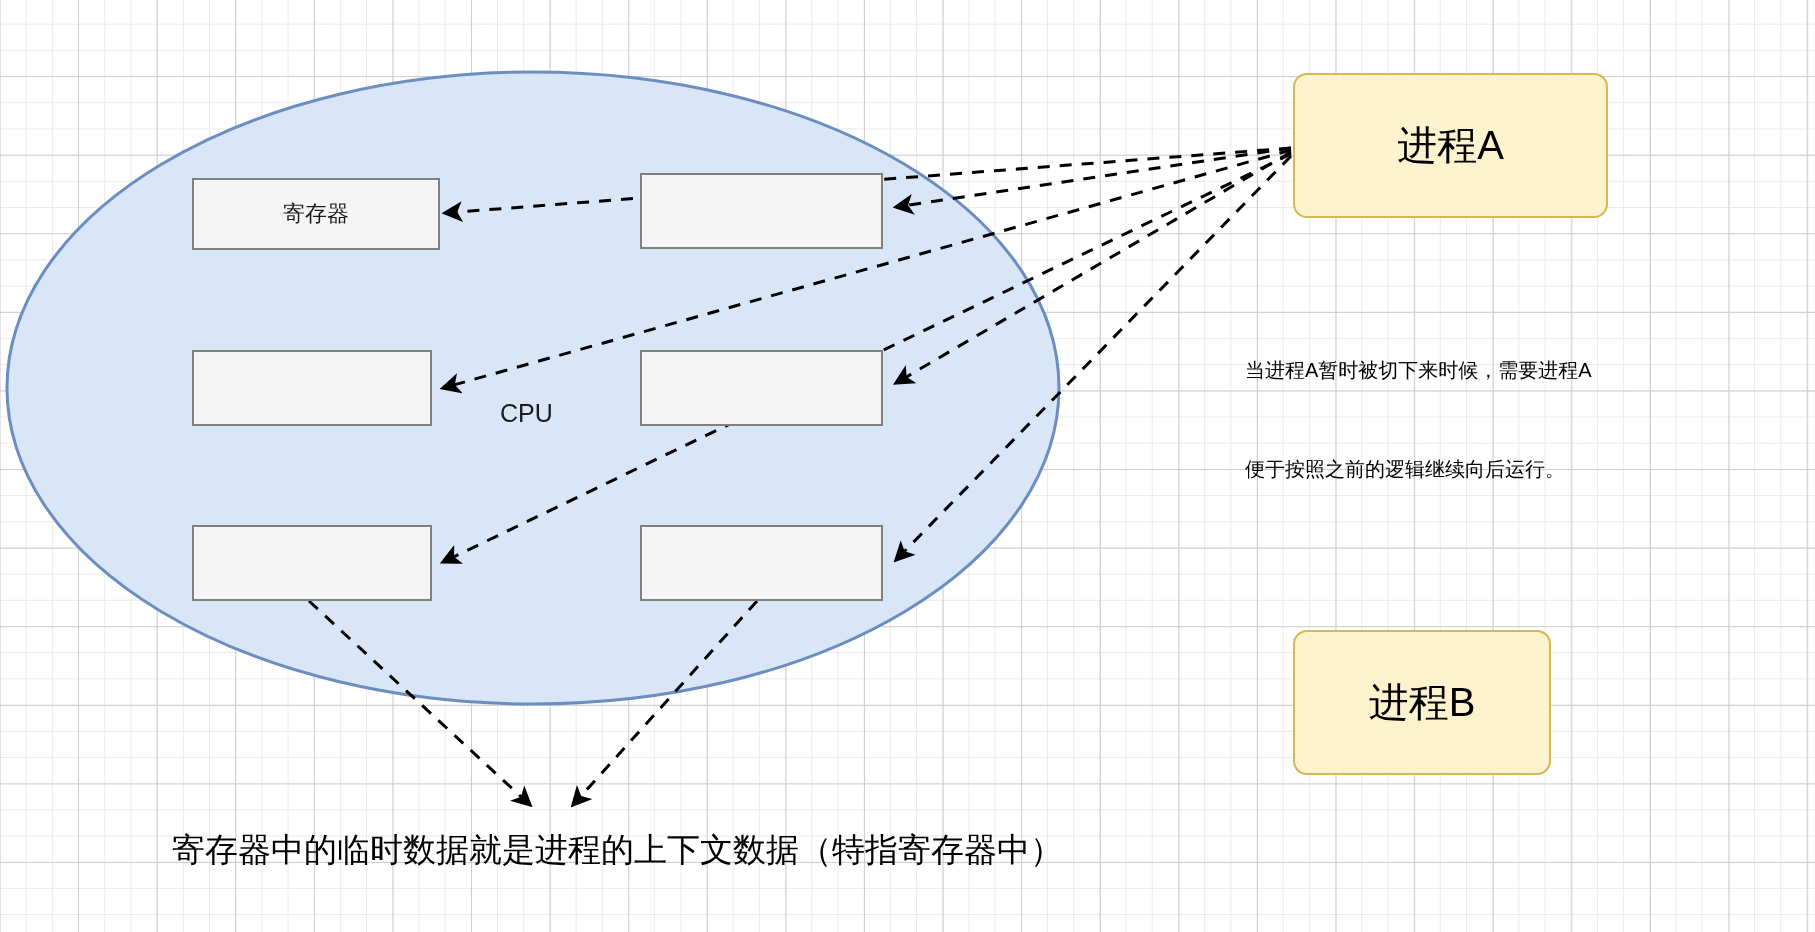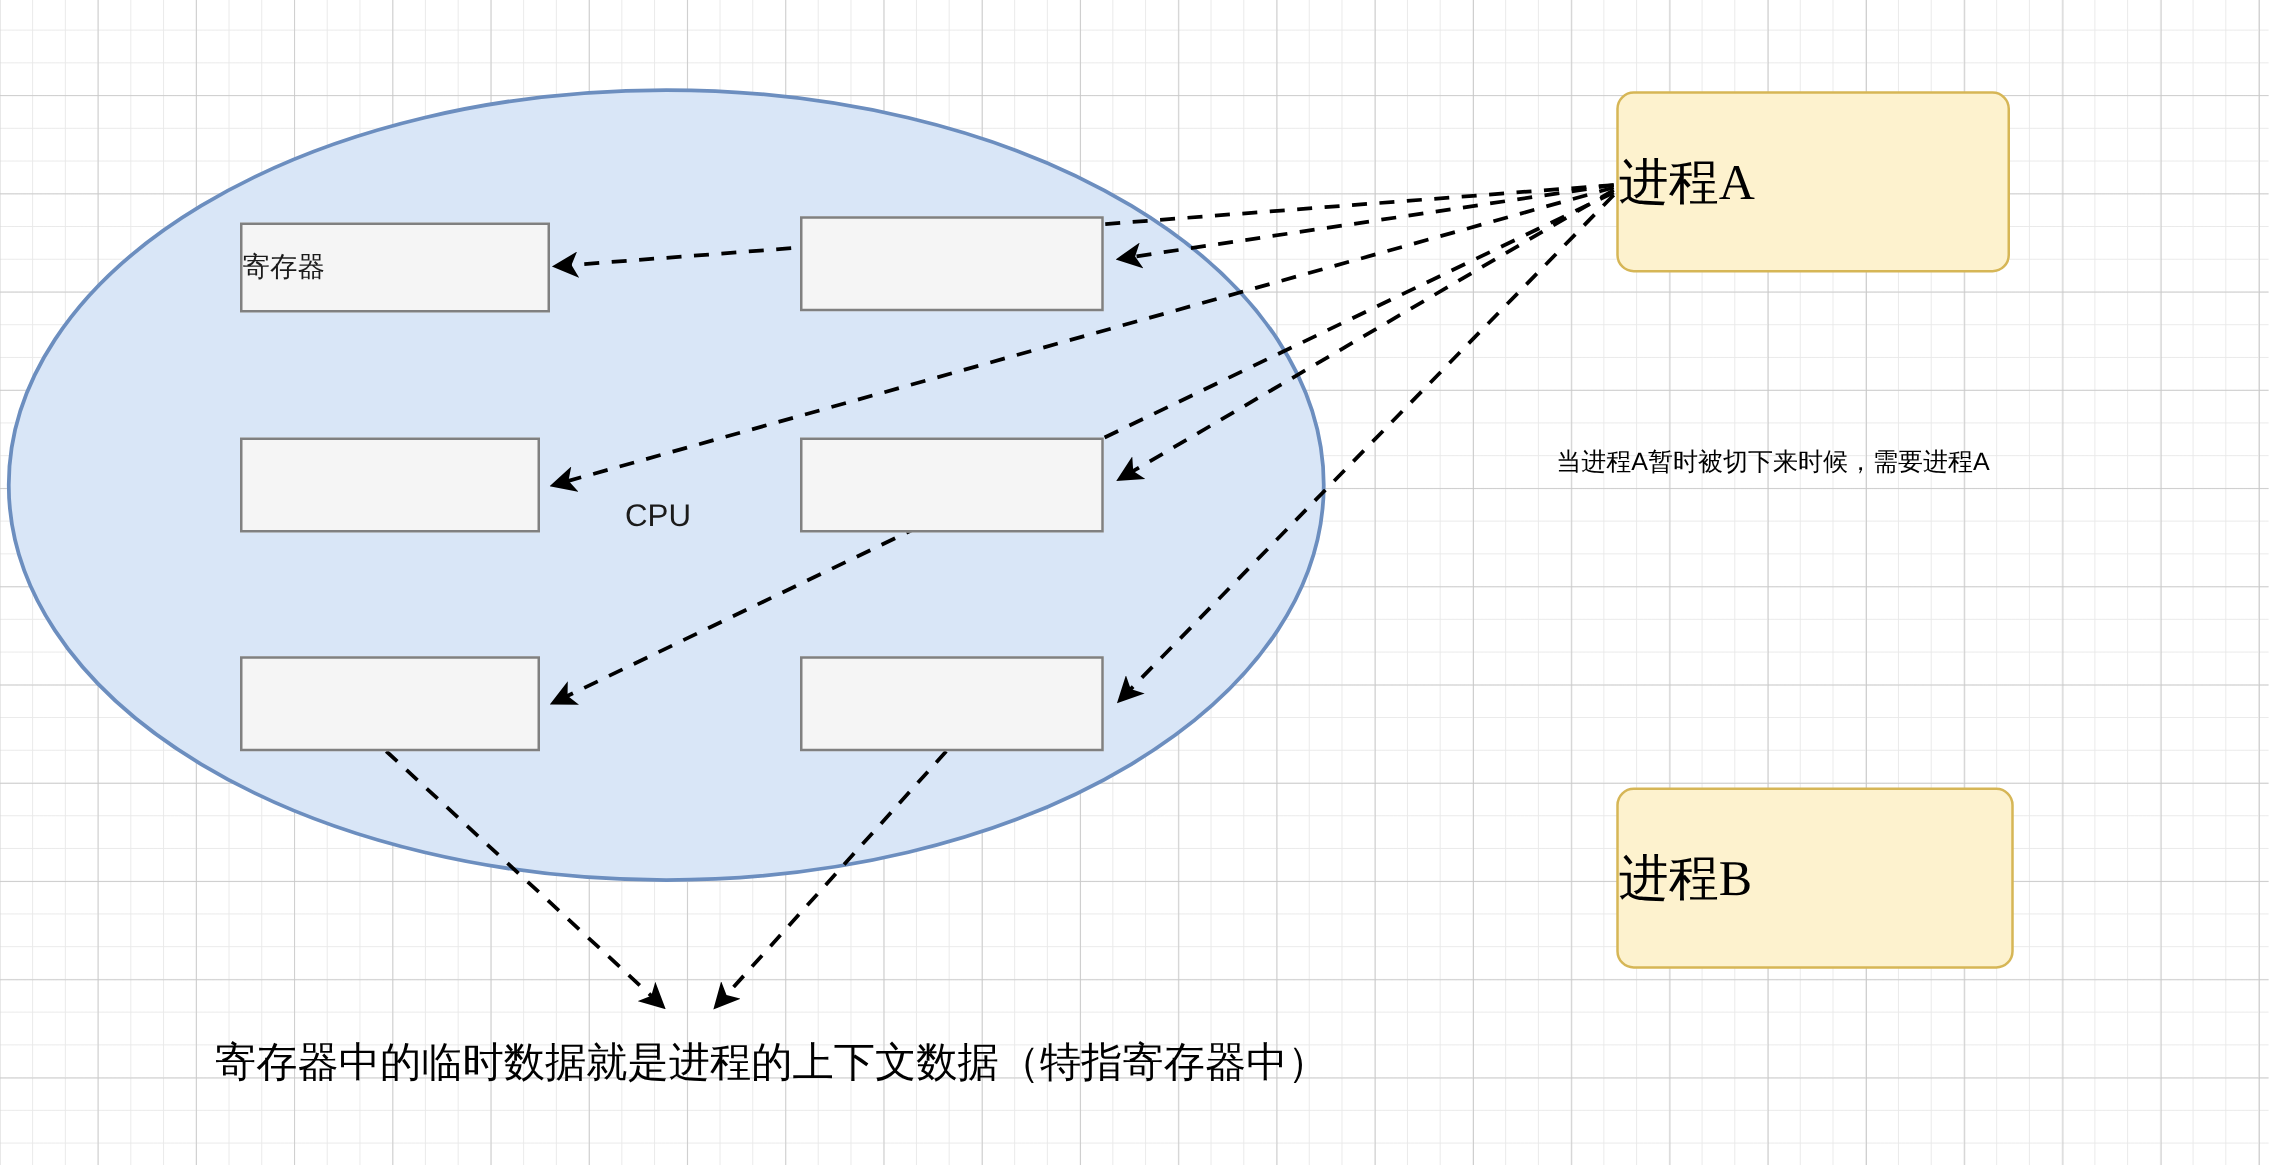--- a/index.html
+++ b/index.html
@@ -30,22 +30,21 @@
     position: absolute;
     left: 0; top: 0;
     width: 1815px;
     height: 932px;
   }
   .node {
     position: absolute;
     box-sizing: border-box;
     display: flex;
     align-items: center;
-    justify-content: flex-start;
-    font-family: Liberation Serif, serif;
+    justify-content: center;
   }
   
   .reg-box {
     background: #f5f5f5;
     border: 2px solid #808080;
     color: #1b1b1b;
     font-size: 22px;
   }
   
   .proc-box {
@@ -130,24 +129,25 @@
   <div class="node reg-box" style="left:640px; top:525px; width:243px; height:76px;">
     <span></span>
   </div>
 
   <div class="cpu-label" style="left:500px; top:375px;margin-top:24px;">CPU</div>
 
   <div class="node proc-box" style="left:1293px; top:73px; width:315px; height:145px;">
     <span>进程A</span>
   </div>
 
-  <div class="node proc-box" style="left:1293px; top:630px; width:318px; height:145px;">
+  <div class="node proc-box" style="left:1293px; top:630px; width:258px; height:145px;">
     <span>进程B</span>
   </div>
 
   <div class="note-text" style="left:1245px; top:288px;">
     <div>当进程A暂时被切下来时候，需要进程A</div>
+    <div>便于按照之前的逻辑继续向后运行。</div>
   </div>
 
   <div class="caption-text" style="left:172px; top:828px;">寄存器中的临时数据就是进程的上下文数据（特指寄存器中）</div>
 
 
 </div>
 
 </body></html>

